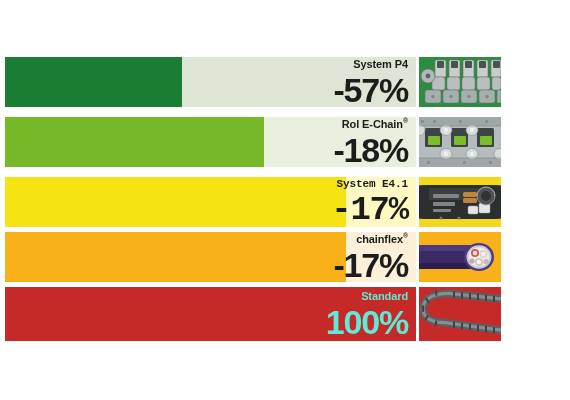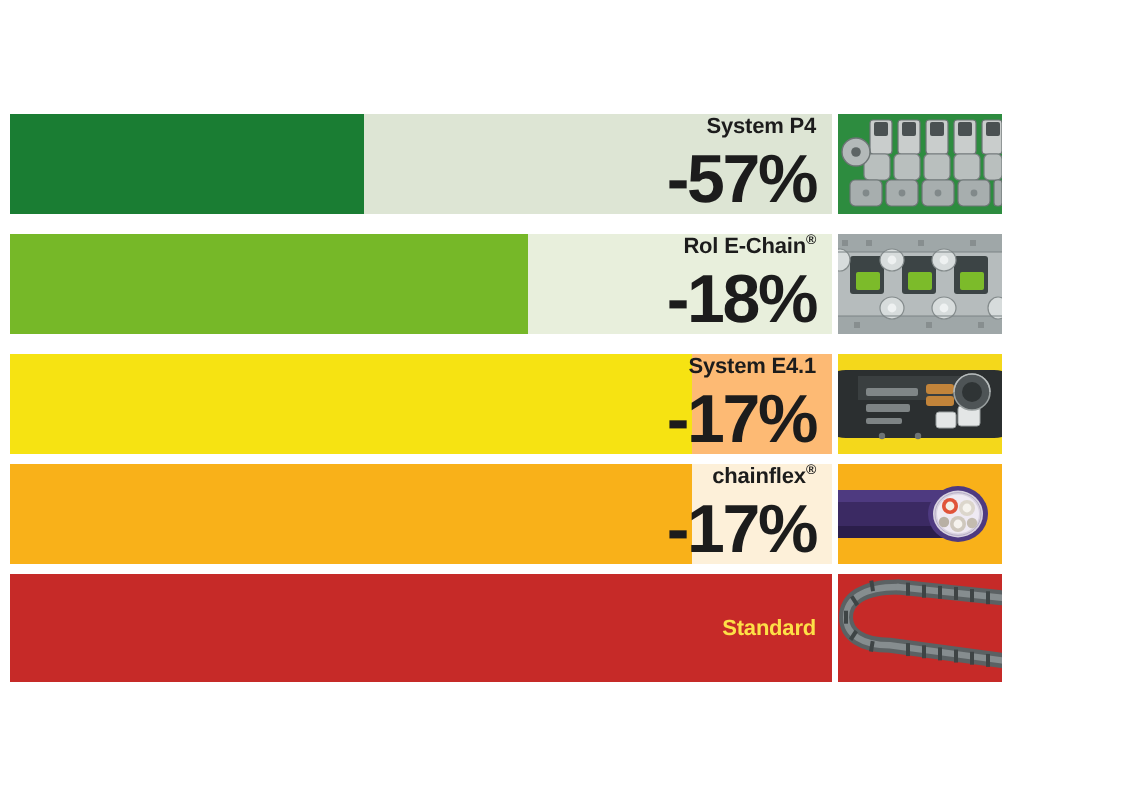--- a/index.html
+++ b/index.html
@@ -175,21 +175,21 @@
             <rect x="66" y="3" width="3" height="3"></rect>
           <rect x="8" y="44" width="3" height="3"></rect>
             <rect x="44" y="44" width="3" height="3"></rect>
           <rect x="70" y="44" width="3" height="3"></rect>
         </g>
       </svg>
     </div>
   </div>
 
   <div class="bar-row" style="top: 177px; height: 50px;">
-    <div class="bar-track" style="background: #fdba74;">
+    <div class="bar-track" style="background: #fef9c3; font-family: Liberation Mono, monospace;">
       <div class="bar-fill" style="width: 83%; background: rgb(246, 227, 18);"></div>
       <div class="bar-labels" style="color: rgb(28, 28, 28);">
         <div class="bar-name"><span>System E4.1</span><sup></sup></div>
         <div class="bar-value">-17%</div>
       </div>
     </div>
     <div class="thumb" style="background: rgb(242, 217, 26);">
       <svg viewBox="0 0 82 50" preserveAspectRatio="none">
         <rect x="0" y="0" width="82" height="50" fill="#f4d81b"></rect>
         <path d="M4 8 H78 A8 8 0 0 1 78 42 H4 A8 8 0 0 1 4 8 Z" fill="#2b2f30"></path>
@@ -254,22 +254,23 @@
         <circle cx="60" cy="30" r="2.2" fill="#f6f3ee"></circle>
         <circle cx="53" cy="29" r="2.6" fill="#b8b0a4"></circle>
         <circle cx="67" cy="29.5" r="2.6" fill="#c4bcb0"></circle>
       </svg>
     </div>
   </div>
 
   <div class="bar-row" style="top: 287px; height: 54px;">
     <div class="bar-track" style="background: rgb(198, 42, 40);">
       <div class="bar-fill" style="width: 100%; background: rgb(198, 42, 40);"></div>
-      <div class="bar-labels" style="color: #fde047;">
+      <div class="bar-labels" style="color: #5eead4;">
         <div class="bar-name"><span>Standard</span><sup></sup></div>
+        <div class="bar-value">100%</div>
       </div>
     </div>
     <div class="thumb" style="background: rgb(198, 42, 40);">
       <svg viewBox="0 0 82 50" preserveAspectRatio="none">
         <rect x="0" y="0" width="82" height="50" fill="#c62a28"></rect>
         <path d="M30 6 C12 6 4 12 4 20 C4 28 12 33 26 33 L82 40" fill="none" stroke="#5b6163" stroke-width="7" stroke-linecap="round"></path>
         <path d="M30 6 L82 11" fill="none" stroke="#5b6163" stroke-width="7" stroke-linecap="round"></path>
         <path d="M30 6 C12 6 4 12 4 20 C4 28 12 33 26 33 L82 40" fill="none" stroke="#868d8f" stroke-width="3" stroke-linecap="round"></path>
         <path d="M30 6 L82 11" fill="none" stroke="#868d8f" stroke-width="3" stroke-linecap="round"></path>
         <g fill="#3e4445">

